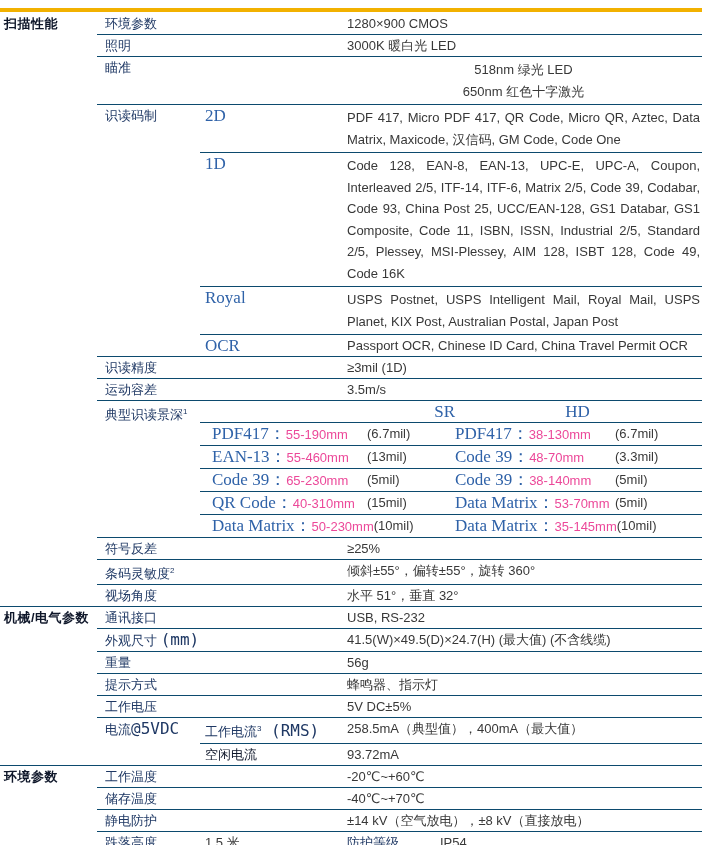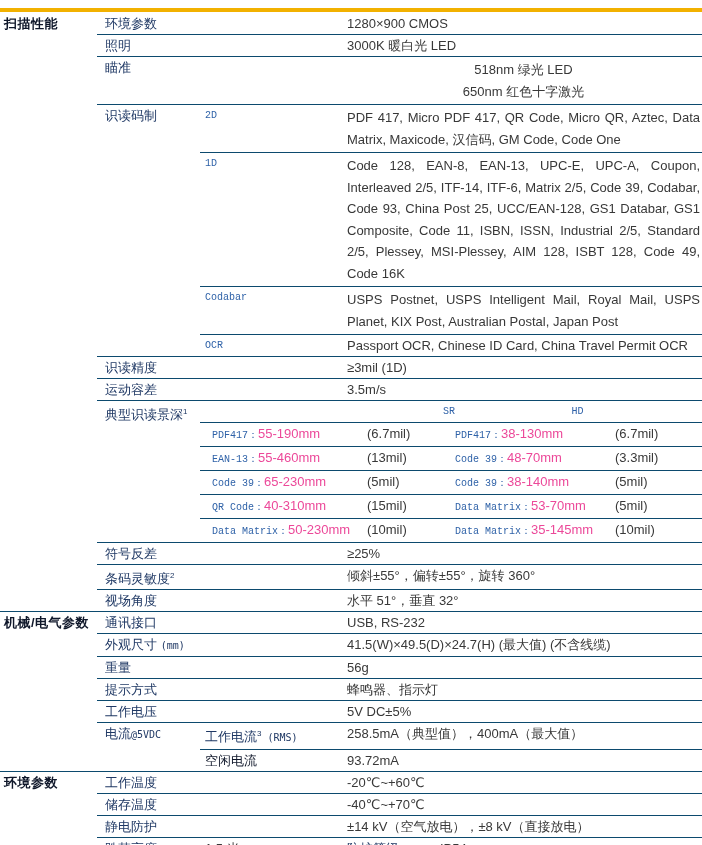--- a/index.html
+++ b/index.html
@@ -13,22 +13,22 @@
     border-bottom:3px solid #1F3864; margin-top:1px;
   }
   td {
     vertical-align:top; font-size:13px; line-height:15px;
     padding:3px 2px 3px 2px; color:#383838; word-wrap:break-word;
   }
   .b  { border-top:1px solid #0c4a6e; }
   .c1 { color:#0f172a; font-weight:bold; padding-left:4px; letter-spacing:0.5px; }
   .lbl { color:#1F3864; padding-left:8px; }
   .sub { padding-left:5px; }
-  .mono { font-family:Liberation Mono, monospace; color:#2F62A8; font-size:10px; }
-  .monoDark { font-family:"DejaVu Sans Mono","Liberation Mono",monospace; font-size:10px; color:#1F3864; }
+  .mono { font-family:Liberation Serif, serif; color:#2F62A8; font-size:17px; }
+  .monoDark { font-family:"DejaVu Sans Mono","Liberation Mono",monospace; font-size:16px; color:#1F3864; }
   .sup { font-size:8px; vertical-align:super; }
   .para { line-height:21.5px; padding-top:2px; padding-bottom:2px;text-align:center; }
   .just { text-align:justify; }
   .dof { display:flex; }
   .dsr { width:253px; display:flex; padding-left:10px; box-sizing:border-box; }
   .dhd { flex:1; display:flex; }
   .dpair { flex:1; white-space:nowrap; }
   .milsr { width:88px; }
   .milhd { width:85px; }
   .dsrh { width:253px; text-align:right; }
@@ -69,21 +69,21 @@
   <tr>
     <td class="lbl b" rowspan="4">识读码制</td>
     <td class="sub b mono">2D</td>
     <td class="b para just">PDF 417, Micro PDF 417, QR Code, Micro QR, Aztec, Data Matrix, Maxicode, 汉信码, GM Code, Code One</td>
   </tr>
   <tr>
     <td class="sub b mono">1D</td>
     <td class="b para just">Code 128, EAN-8, EAN-13, UPC-E, UPC-A, Coupon, Interleaved 2/5, ITF-14, ITF-6, Matrix 2/5, Code 39, Codabar, Code 93, China Post 25, UCC/EAN-128, GS1 Databar, GS1 Composite, Code 11, ISBN, ISSN, Industrial 2/5, Standard 2/5, Plessey, MSI-Plessey, AIM 128, ISBT 128, Code 49, Code 16K</td>
   </tr>
   <tr>
-    <td class="sub b mono">Codabar</td>
+    <td class="sub b mono">Royal</td>
     <td class="b para just">USPS Postnet, USPS Intelligent Mail, Royal Mail, USPS Planet, KIX Post, Australian Postal, Japan Post</td>
   </tr>
   <tr>
     <td class="sub b mono">OCR</td>
     <td class="b">Passport OCR, Chinese ID Card, China Travel Permit OCR</td>
   </tr>
   <tr>
     <td class="lbl b" colspan="2">识读精度</td>
     <td class="b">≥3mil (1D)</td>
   </tr>

